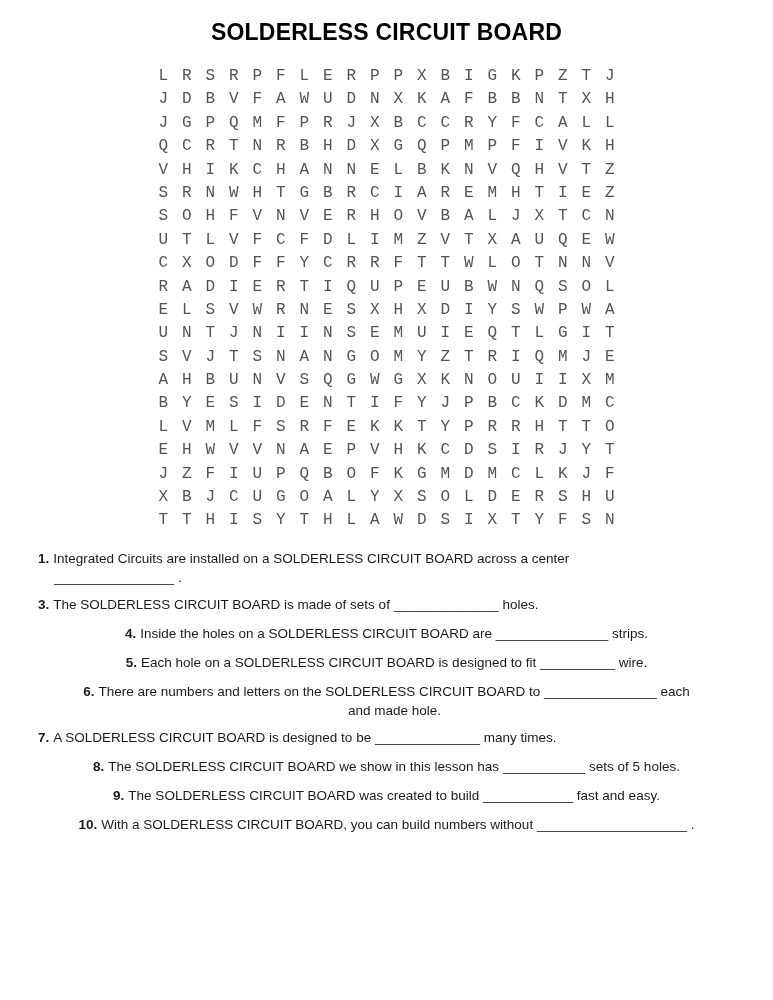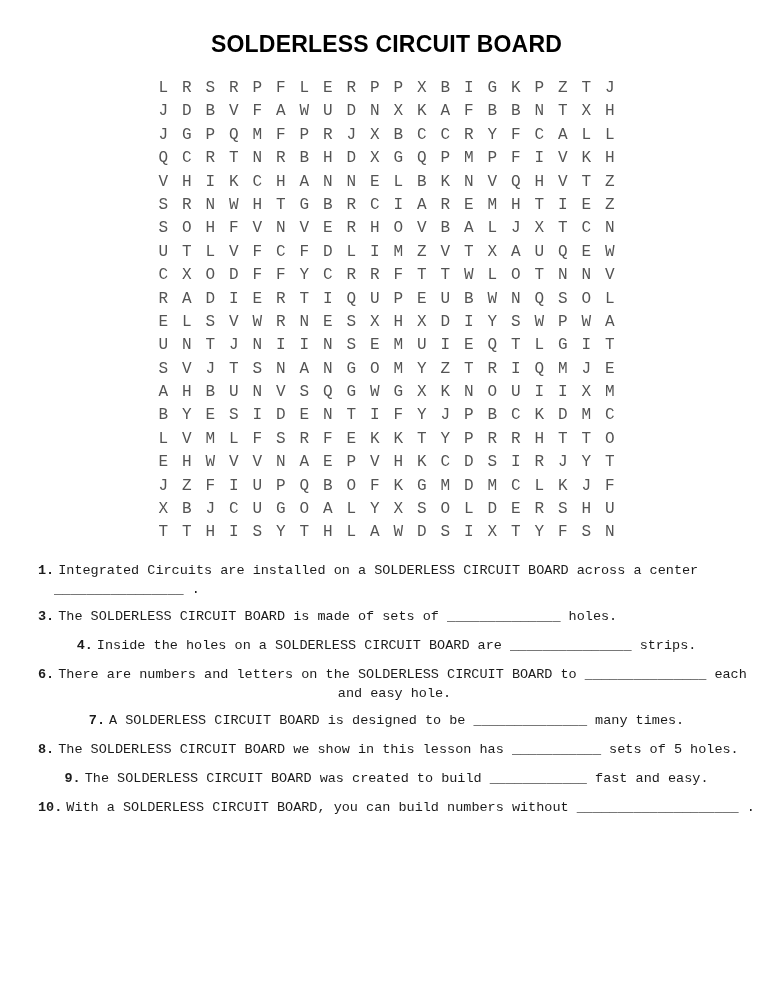--- a/index.html
+++ b/index.html
@@ -7,21 +7,21 @@
     padding: 0;
     background: #ffffff;
   }
   .page {
     position: relative;
     width: 773px;
     height: 968px;
     background: #ffffff;
     overflow: hidden;
     box-sizing: border-box;
-    padding-top: 32px;
+    padding-top: 20px;
     font-family: "Liberation Sans", "DejaVu Sans", sans-serif;
     color: #1b1b1b;
     border-radius: 29px;
   }
   .title {
     margin: 0;
     font-size: 23px;
     line-height: 24px;
     font-weight: bold;
     text-align: center;
@@ -47,21 +47,20 @@
     color: #545454;
   }
   
   .questions {
     margin-top: 16px;
     padding: 0 38px;
     font-size: 13.5px;
   }
   .question {
     margin: 0 0 9px 0;
-    font-family: Liberation Mono, monospace;
   }
   .q-line {
     line-height: 20px;
     white-space: nowrap;
   }
   .q-num {
     font-weight: bold;
     margin-right: 4px;
   }
   .q-line-cont {
@@ -530,22 +529,25 @@
         <div class="q-line"><span class="q-num">1.</span><span class="q-text">Integrated Circuits are installed on a SOLDERLESS CIRCUIT BOARD across a center</span></div>
         <div class="q-line q-line-cont">________________ .</div>
       </div>
       <div class="question">
         <div class="q-line"><span class="q-num">3.</span><span class="q-text">The SOLDERLESS CIRCUIT BOARD is made of sets of ______________ holes.</span></div>
       </div>
       <div class="question">
         <div class="q-line"><span class="q-num">4.</span><span class="q-text">Inside the holes on a SOLDERLESS CIRCUIT BOARD are _______________ strips.</span></div>
       </div>
       <div class="question">
+        <div class="q-line"><span class="q-num">5.</span><span class="q-text">Each hole on a SOLDERLESS CIRCUIT BOARD is designed to fit __________ wire.</span></div>
+      </div>
+      <div class="question">
         <div class="q-line"><span class="q-num">6.</span><span class="q-text">There are numbers and letters on the SOLDERLESS CIRCUIT BOARD to _______________ each</span></div>
-        <div class="q-line q-line-cont">and easy hole.</div>
+        <div class="q-line q-line-cont">and made hole.</div>
       </div>
       <div class="question">
         <div class="q-line"><span class="q-num">7.</span><span class="q-text">A SOLDERLESS CIRCUIT BOARD is designed to be ______________ many times.</span></div>
       </div>
       <div class="question">
         <div class="q-line"><span class="q-num">8.</span><span class="q-text">The SOLDERLESS CIRCUIT BOARD we show in this lesson has ___________ sets of 5 holes.</span></div>
       </div>
       <div class="question">
         <div class="q-line"><span class="q-num">9.</span><span class="q-text">The SOLDERLESS CIRCUIT BOARD was created to build ____________ fast and easy.</span></div>
       </div>

